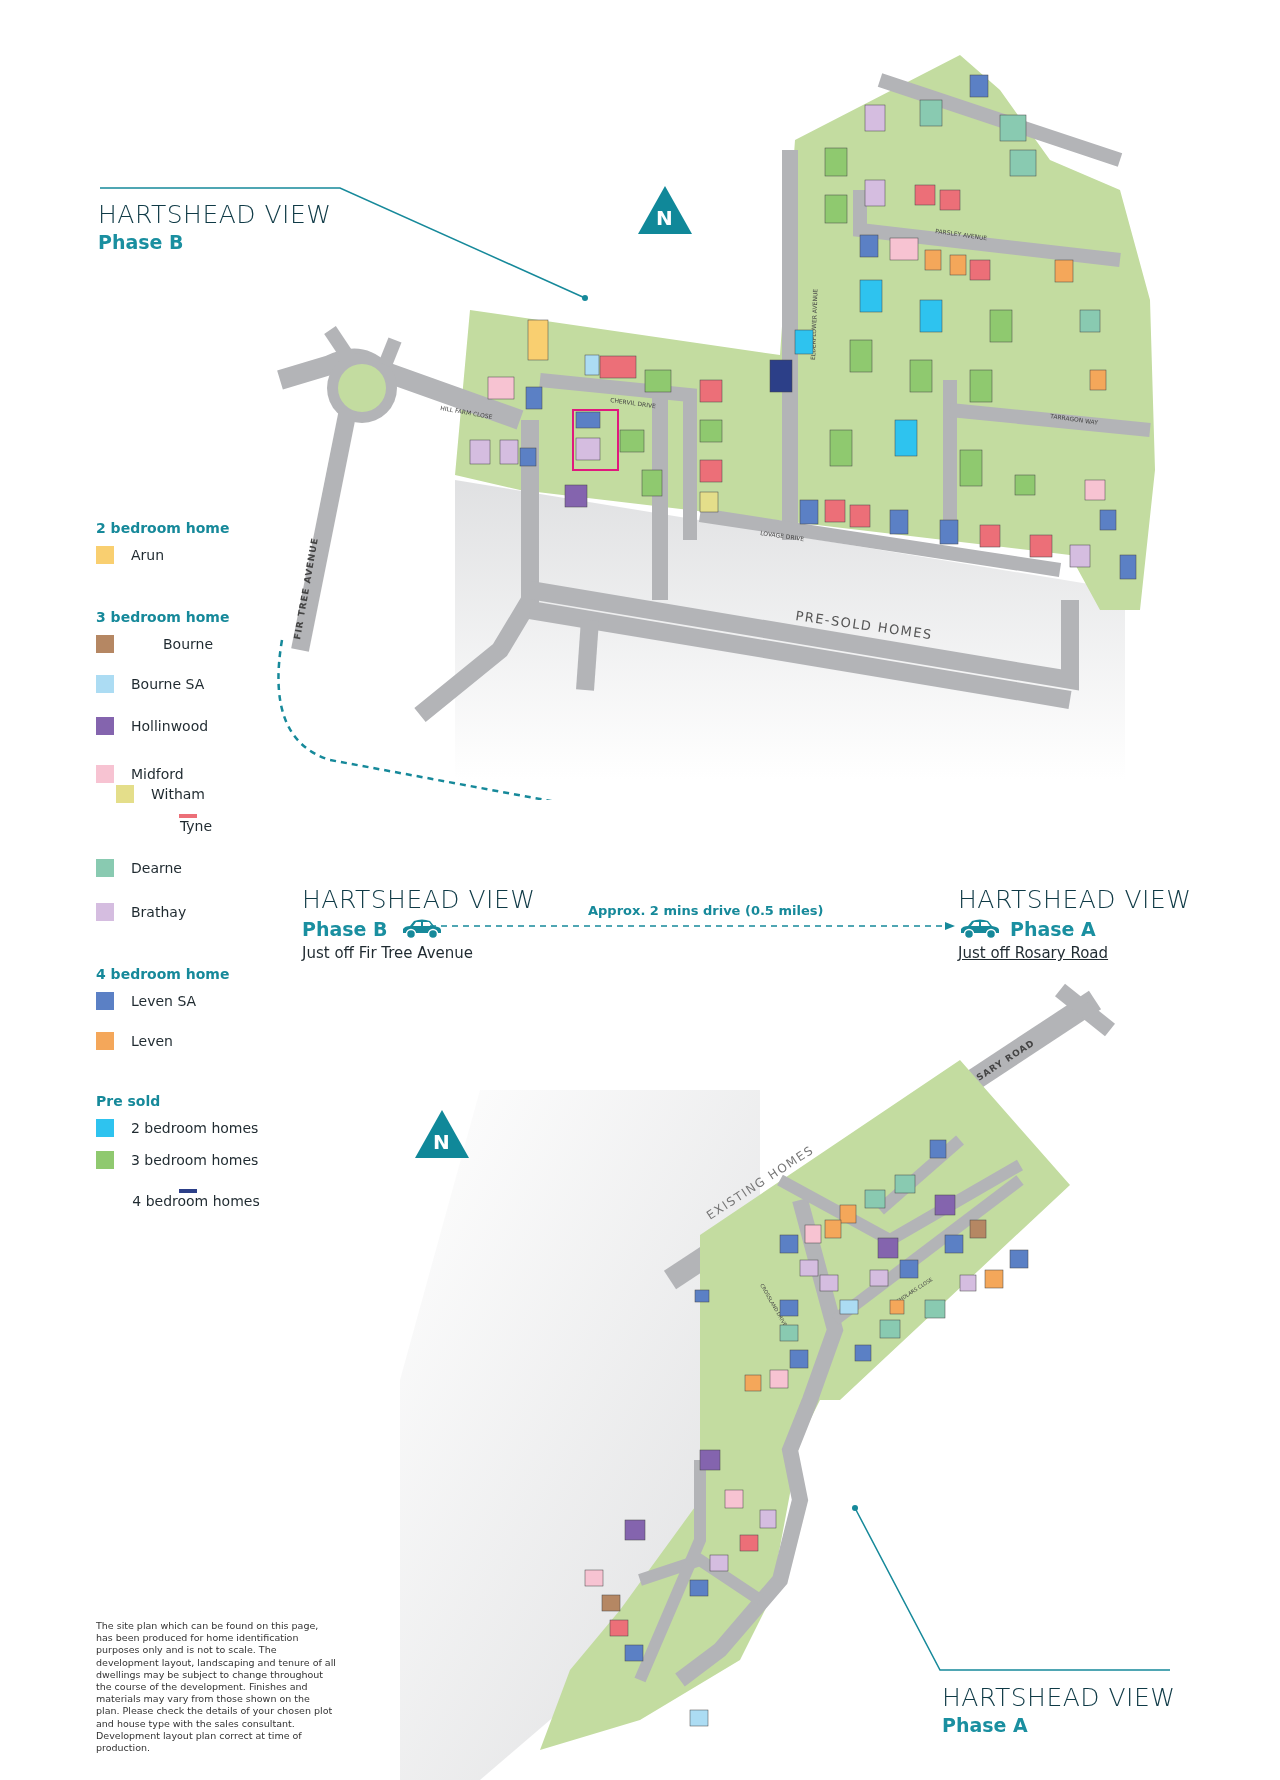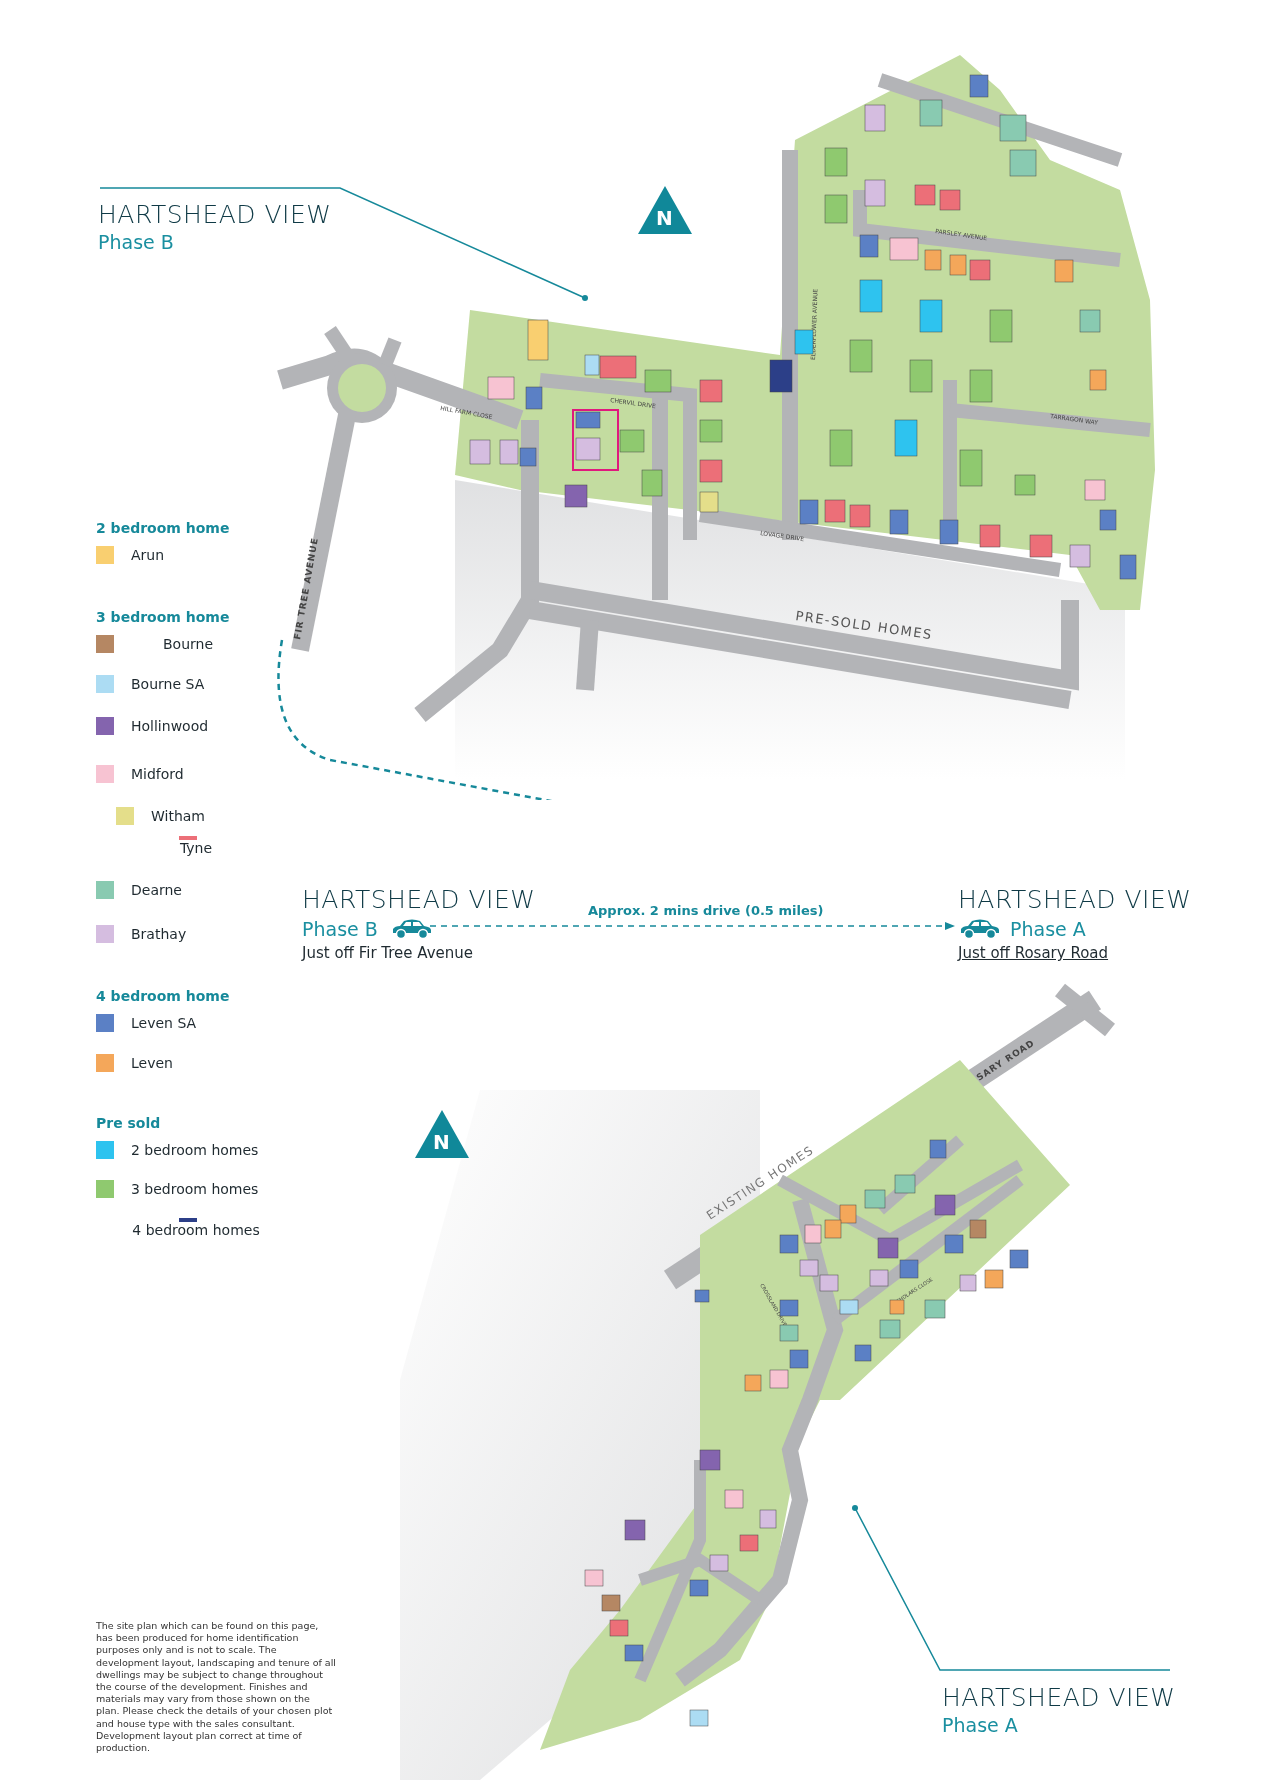--- a/index.html
+++ b/index.html
@@ -1,19 +1,19 @@
 <!DOCTYPE html>
 <html><head>
 <meta charset="utf-8">
 <style>
   html,body{margin:0;padding:0;background:#fff;}
   body{width:1280px;height:1780px;position:relative;overflow:hidden;font-family:"DejaVu Sans","Liberation Sans",sans-serif;color:#1f2a30;}
   .abs{position:absolute;}
   .title{font-family:"DejaVu Sans",sans-serif;font-size:25px;letter-spacing:0.5px;color:#0f3a46;font-weight:300;line-height:1;}
-  .phase{font-size:19px;color:#1a8fa0;line-height:1;}
+  .phase{font-size:19px;color:#1a8fa0;line-height:1;font-weight:bold;}
   .sub{font-size:15px;color:#1f2a30;line-height:1;}
   .legend-h{font-size:14px;font-weight:bold;color:#16899a;}
   .legend-row{display:flex;align-items:center;height:20px;}
   .sw{width:18px;height:18px;margin-right:17px;}
   .legend-label{font-size:14px;color:#1f2a30;}
   .disclaimer{font-size:9.5px;line-height:12.2px;color:#333;width:240px;}
   .north{width:0;height:0;border-left:27px solid transparent;border-right:27px solid transparent;border-bottom:48px solid #108899;}
   .north span{position:absolute;left:-9px;top:20px;color:#fff;font-size:20px;font-weight:bold;}
   svg text{font-family:"DejaVu Sans",sans-serif;}
 </style>
@@ -166,21 +166,21 @@
         <span class="legend-label">Bourne SA</span>
       </div>
     <div class="legend-row" style="margin-top:22px;">
         <div class="sw" style="background:#8464ae"></div>
         <span class="legend-label">Hollinwood</span>
       </div>
     <div class="legend-row" style="margin-top:28px;">
         <div class="sw" style="background:#f7c3d2"></div>
         <span class="legend-label">Midford</span>
       </div>
-    <div class="legend-row" style="margin-top:22px;padding-left:20px;">
+    <div class="legend-row" style="padding-left:20px;">
         <div class="sw" style="background:#e4de8a"></div>
         <span class="legend-label">Witham</span>
       </div>
     <div class="legend-row" style="margin-top:10px;flex-direction:column;">
         <div class="sw" style="background:#ec6f78"></div>
         <span class="legend-label">Tyne</span>
       </div>
     <div class="legend-row" style="margin-top:24px;">
         <div class="sw" style="background:#89cab1"></div>
         <span class="legend-label">Dearne</span>
@@ -200,21 +200,21 @@
         <div class="sw" style="background:#f4a75a"></div>
         <span class="legend-label">Leven</span>
       </div>
   </div>
   <div style="margin-top:42px;">
     <div class="legend-h">Pre sold</div>
     <div class="legend-row" style="margin-top:9px;">
         <div class="sw" style="background:#2ec3ef"></div>
         <span class="legend-label">2 bedroom homes</span>
       </div>
-    <div class="legend-row" style="margin-top:19px;">
+    <div class="legend-row" style="margin-top:12px;">
         <div class="sw" style="background:#8fc96f"></div>
         <span class="legend-label">3 bedroom homes</span>
       </div>
     <div class="legend-row" style="margin-top:19px;flex-direction:column;">
         <div class="sw" style="background:#2c3f88"></div>
         <span class="legend-label">4 bedroom homes</span>
       </div>
   </div>
 </div>
 

